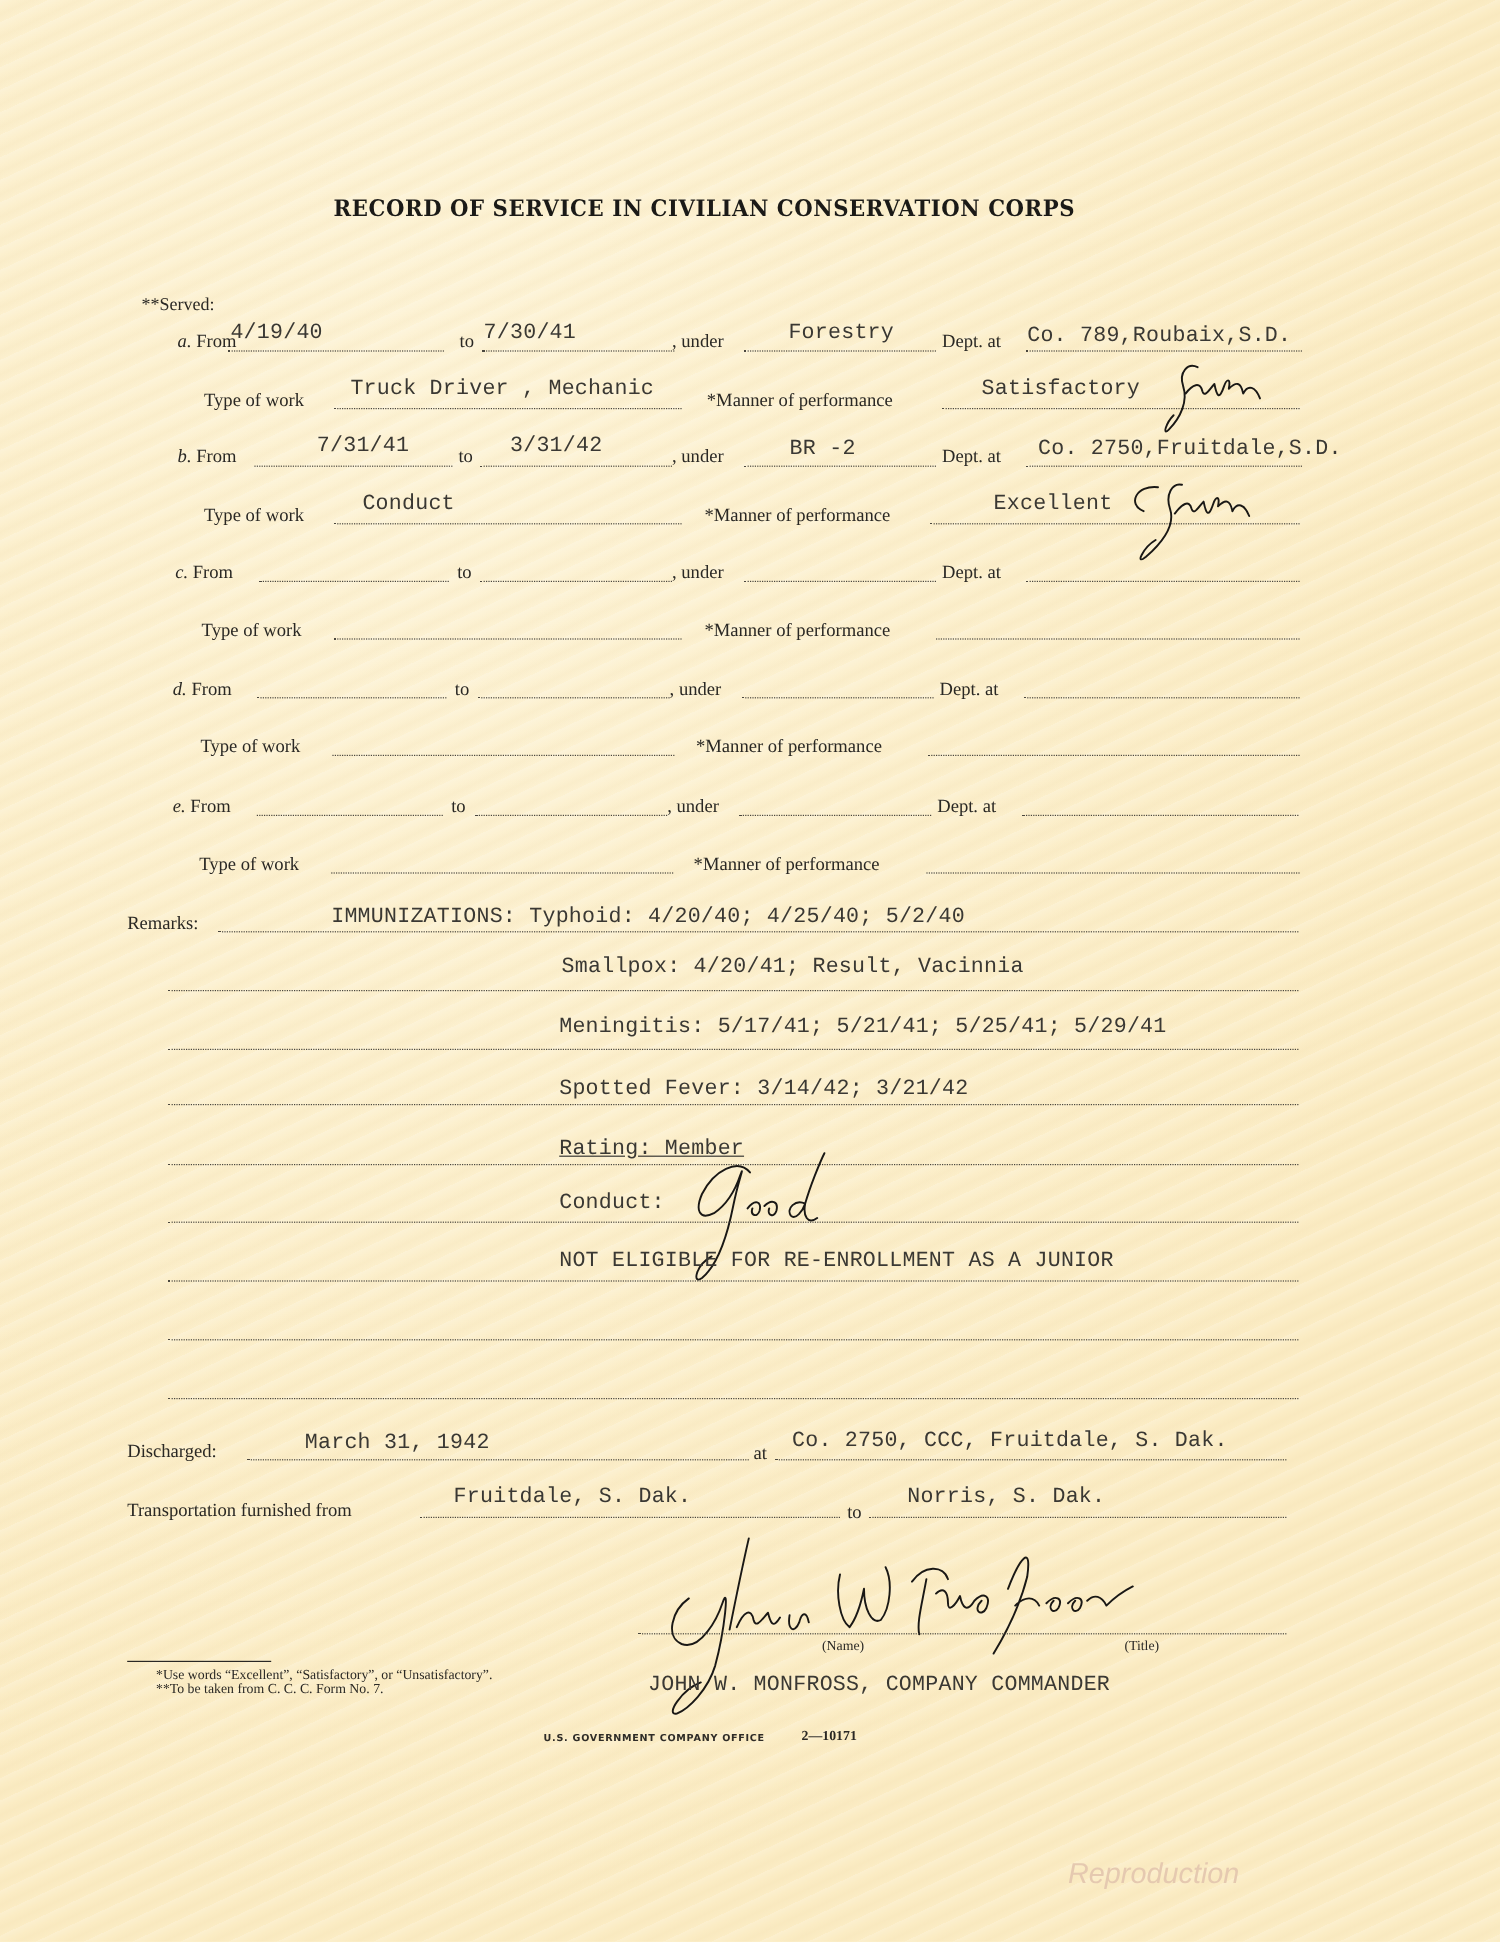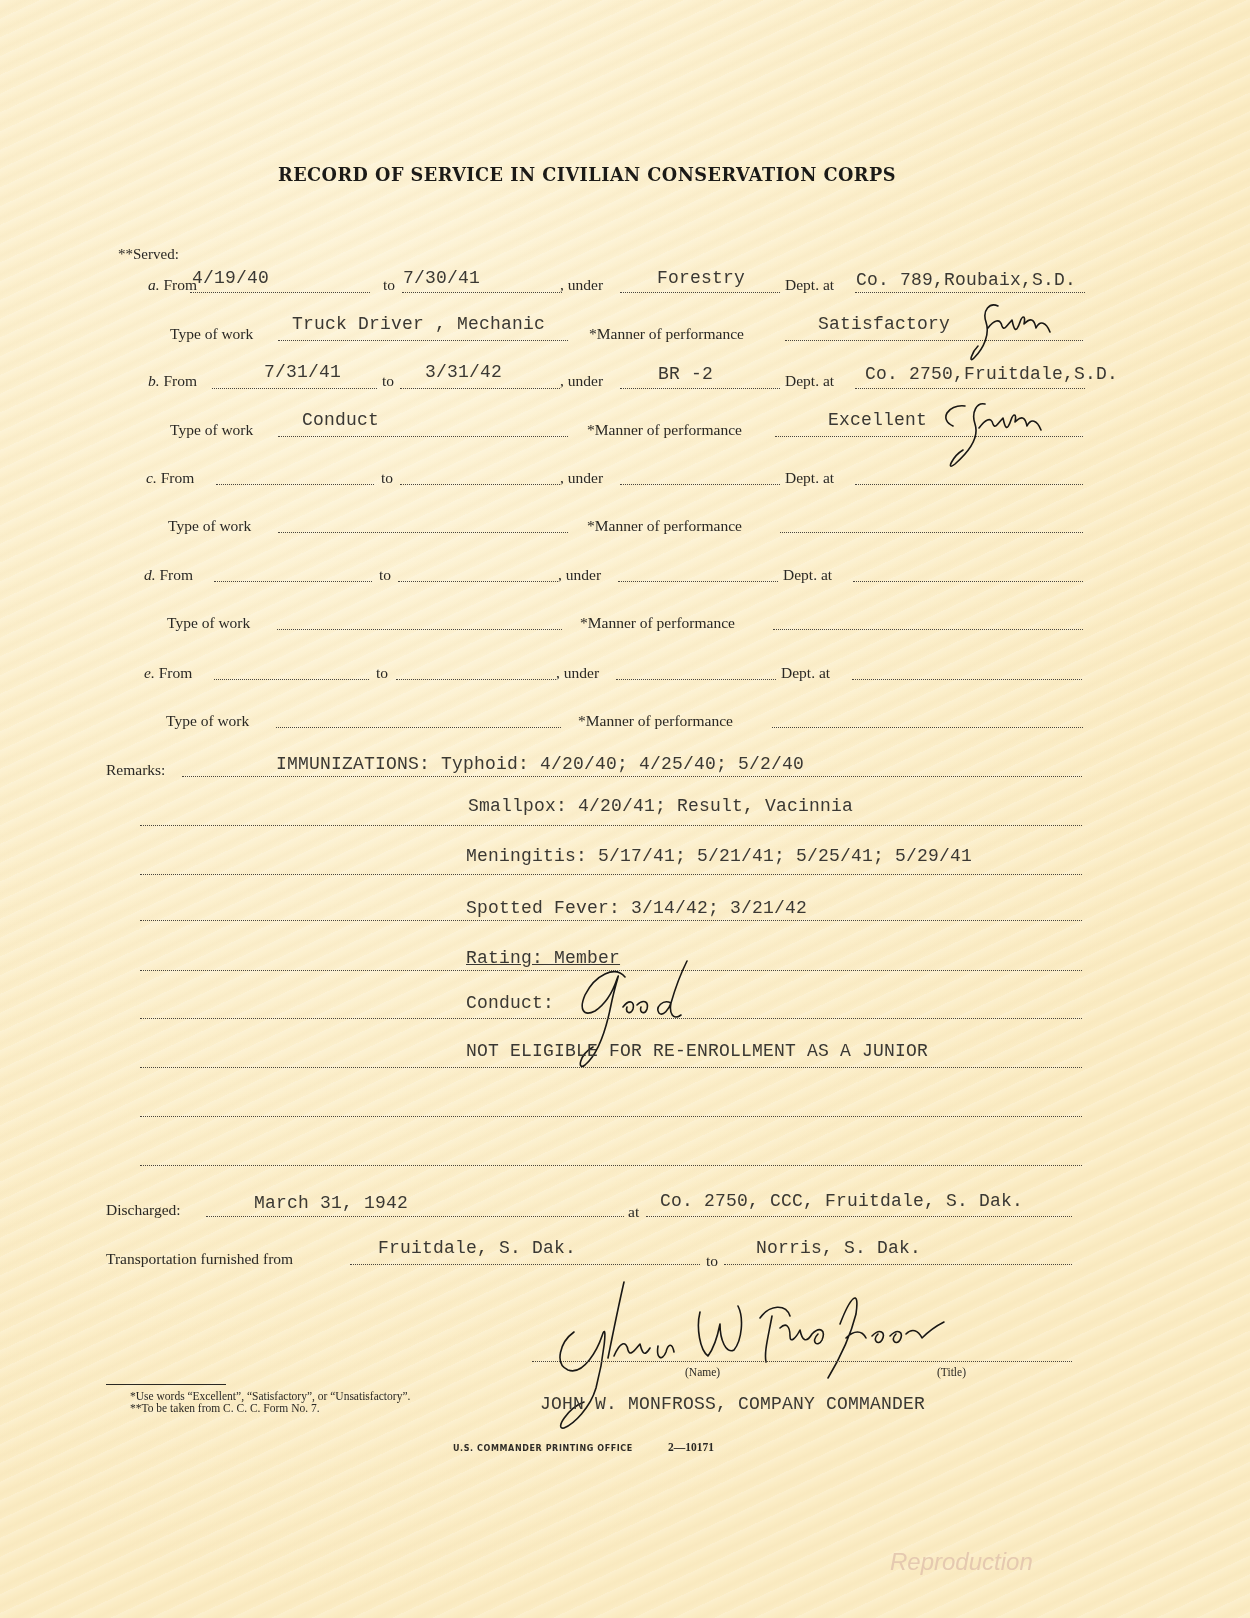--- a/index.html
+++ b/index.html
@@ -183,16 +183,16 @@
   <span class="abs small" style="left:937px; top:1366px;">(Title)</span>
   <span class="abs tw" style="left:540px; top:1394px;">JOHN W. MONFROSS, COMPANY COMMANDER</span>
 </div>
 
 <div>
   <div class="abs" style="left:106px; top:1384px; width:120px; border-top:1.5px solid #2a2824;"></div>
   <span class="abs small" style="left:130px; top:1390px;">*Use words “Excellent”, “Satisfactory”, or “Unsatisfactory”.</span>
   <span class="abs small" style="left:130px; top:1402px;">**To be taken from C. C. C. Form No. 7.</span>
 </div>
 
-<span class="abs tiny" style="left:453px; top:1444px;">U.S. COMMANDER PRINTING OFFICE</span>
+<span class="abs tiny" style="left:453px; top:1444px;">U.S. GOVERNMENT COMPANY OFFICE</span>
 <span class="abs small" style="left:668px; top:1441px; font-weight:bold;">2—10171</span>
 
 <span class="abs wm" style="left:890px; top:1548px;">Reproduction</span>
 
 </body></html>

